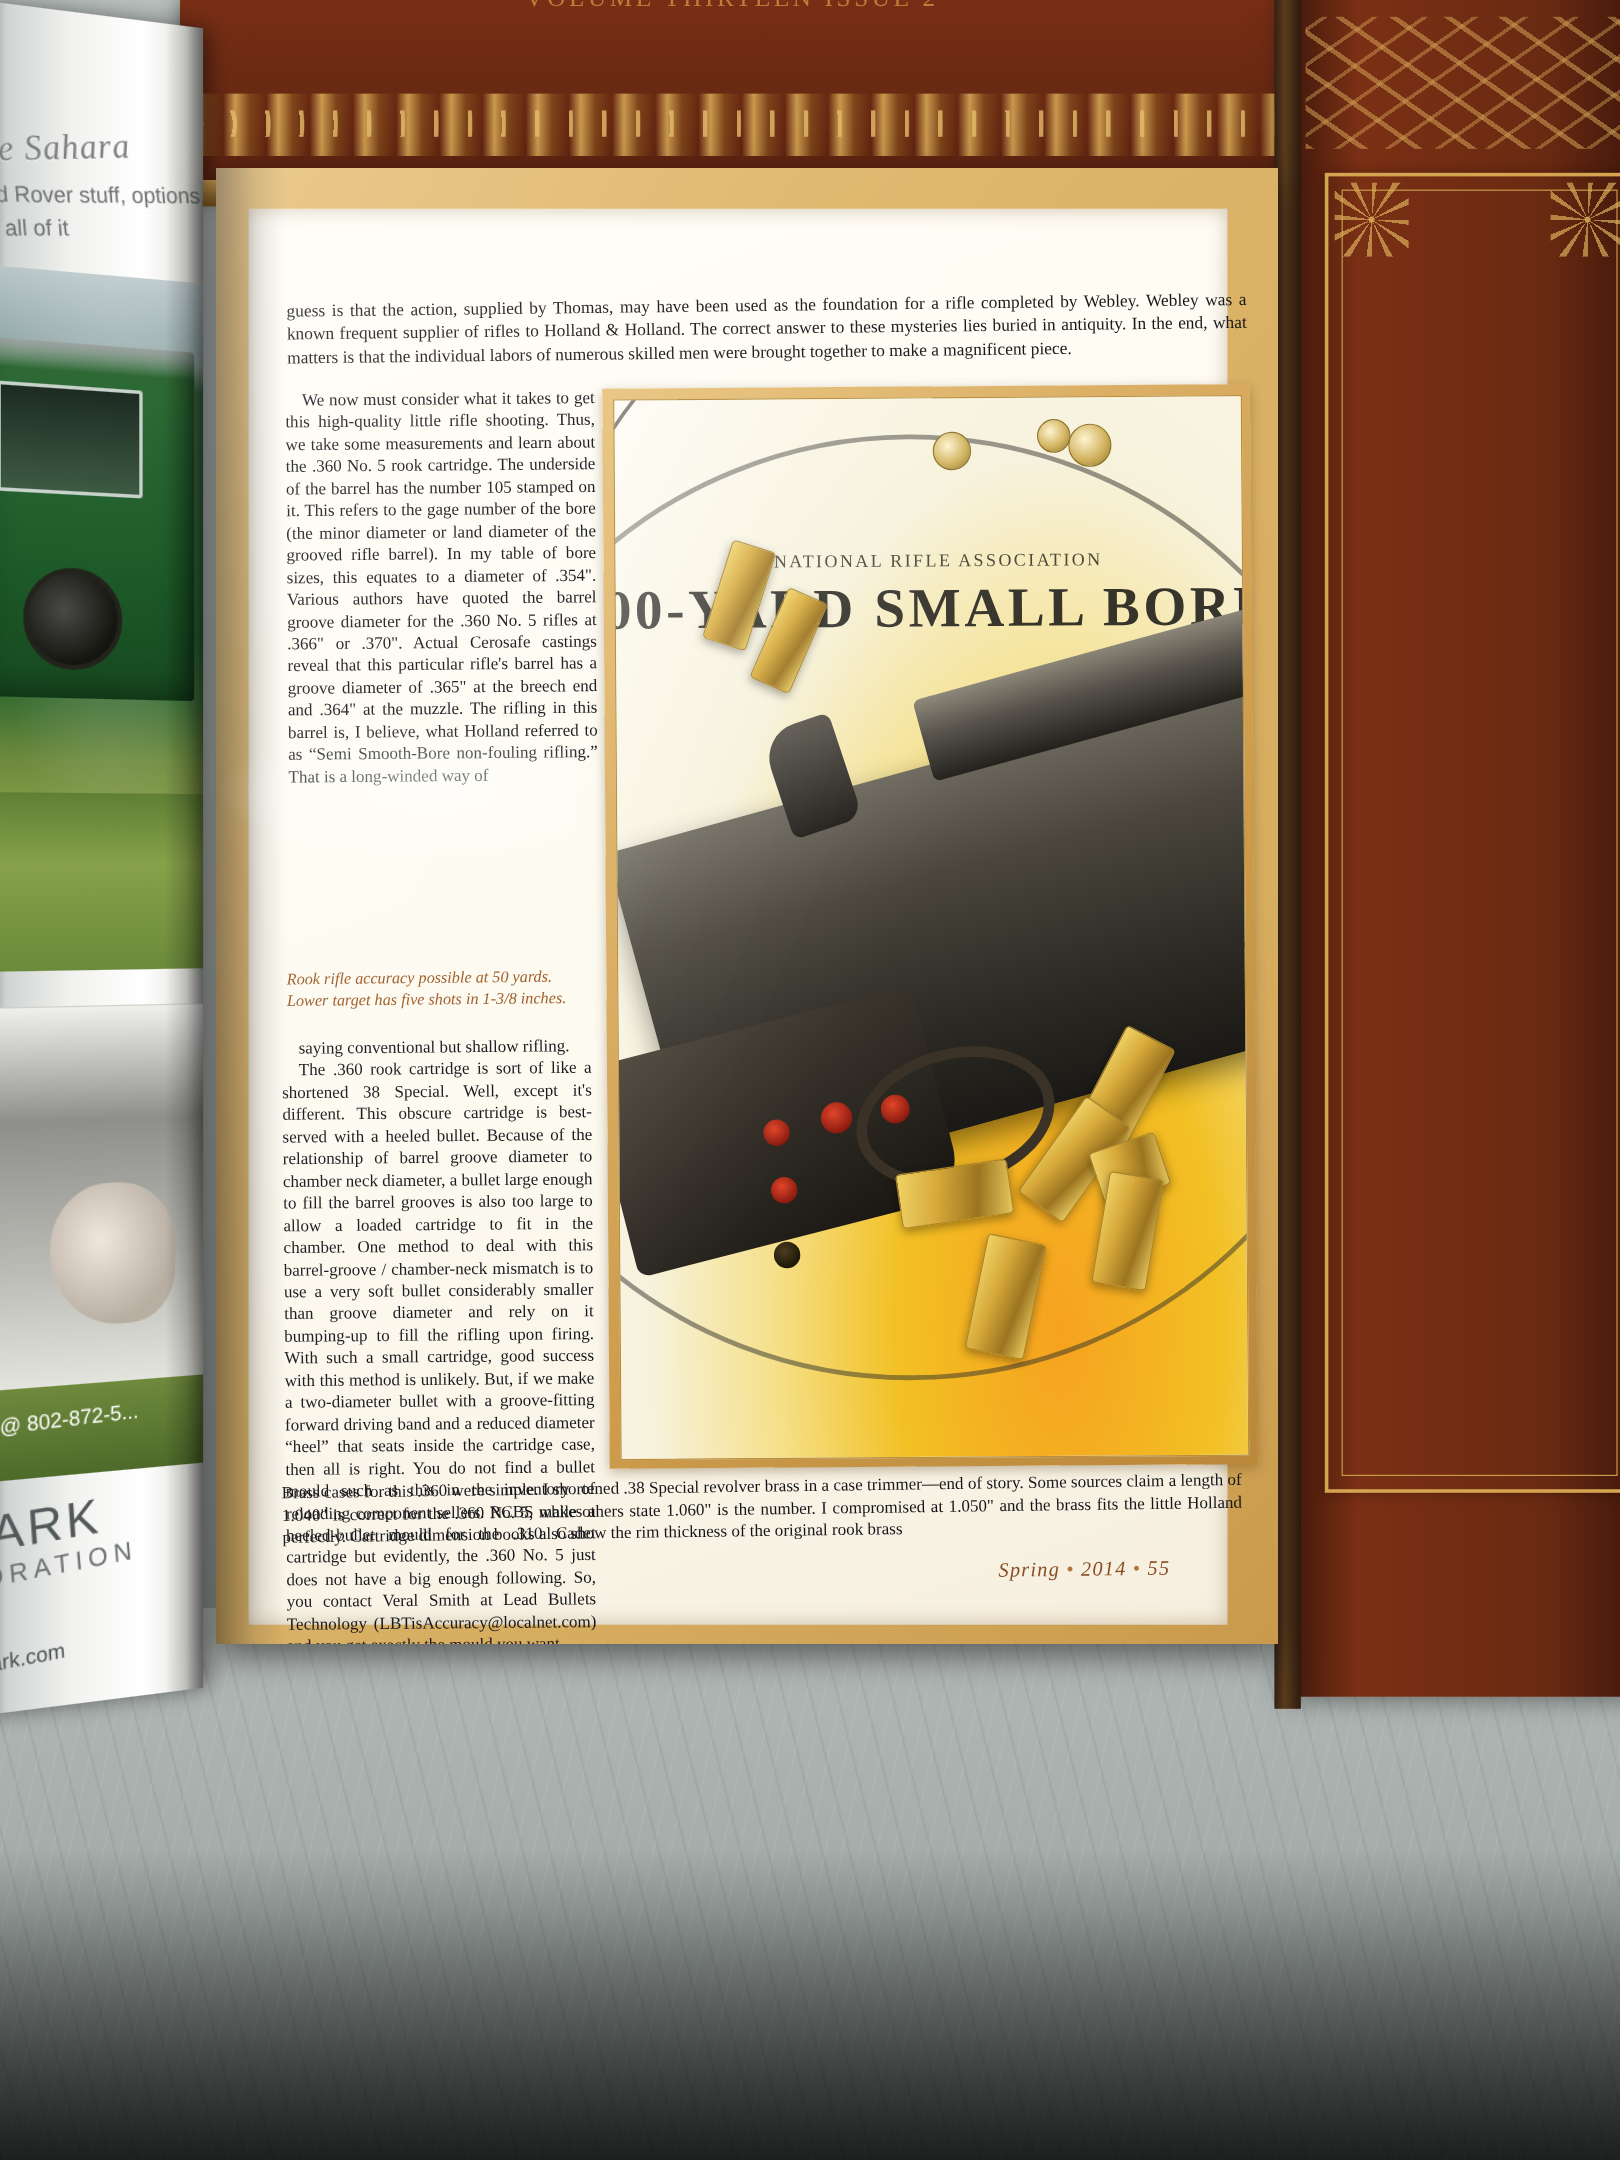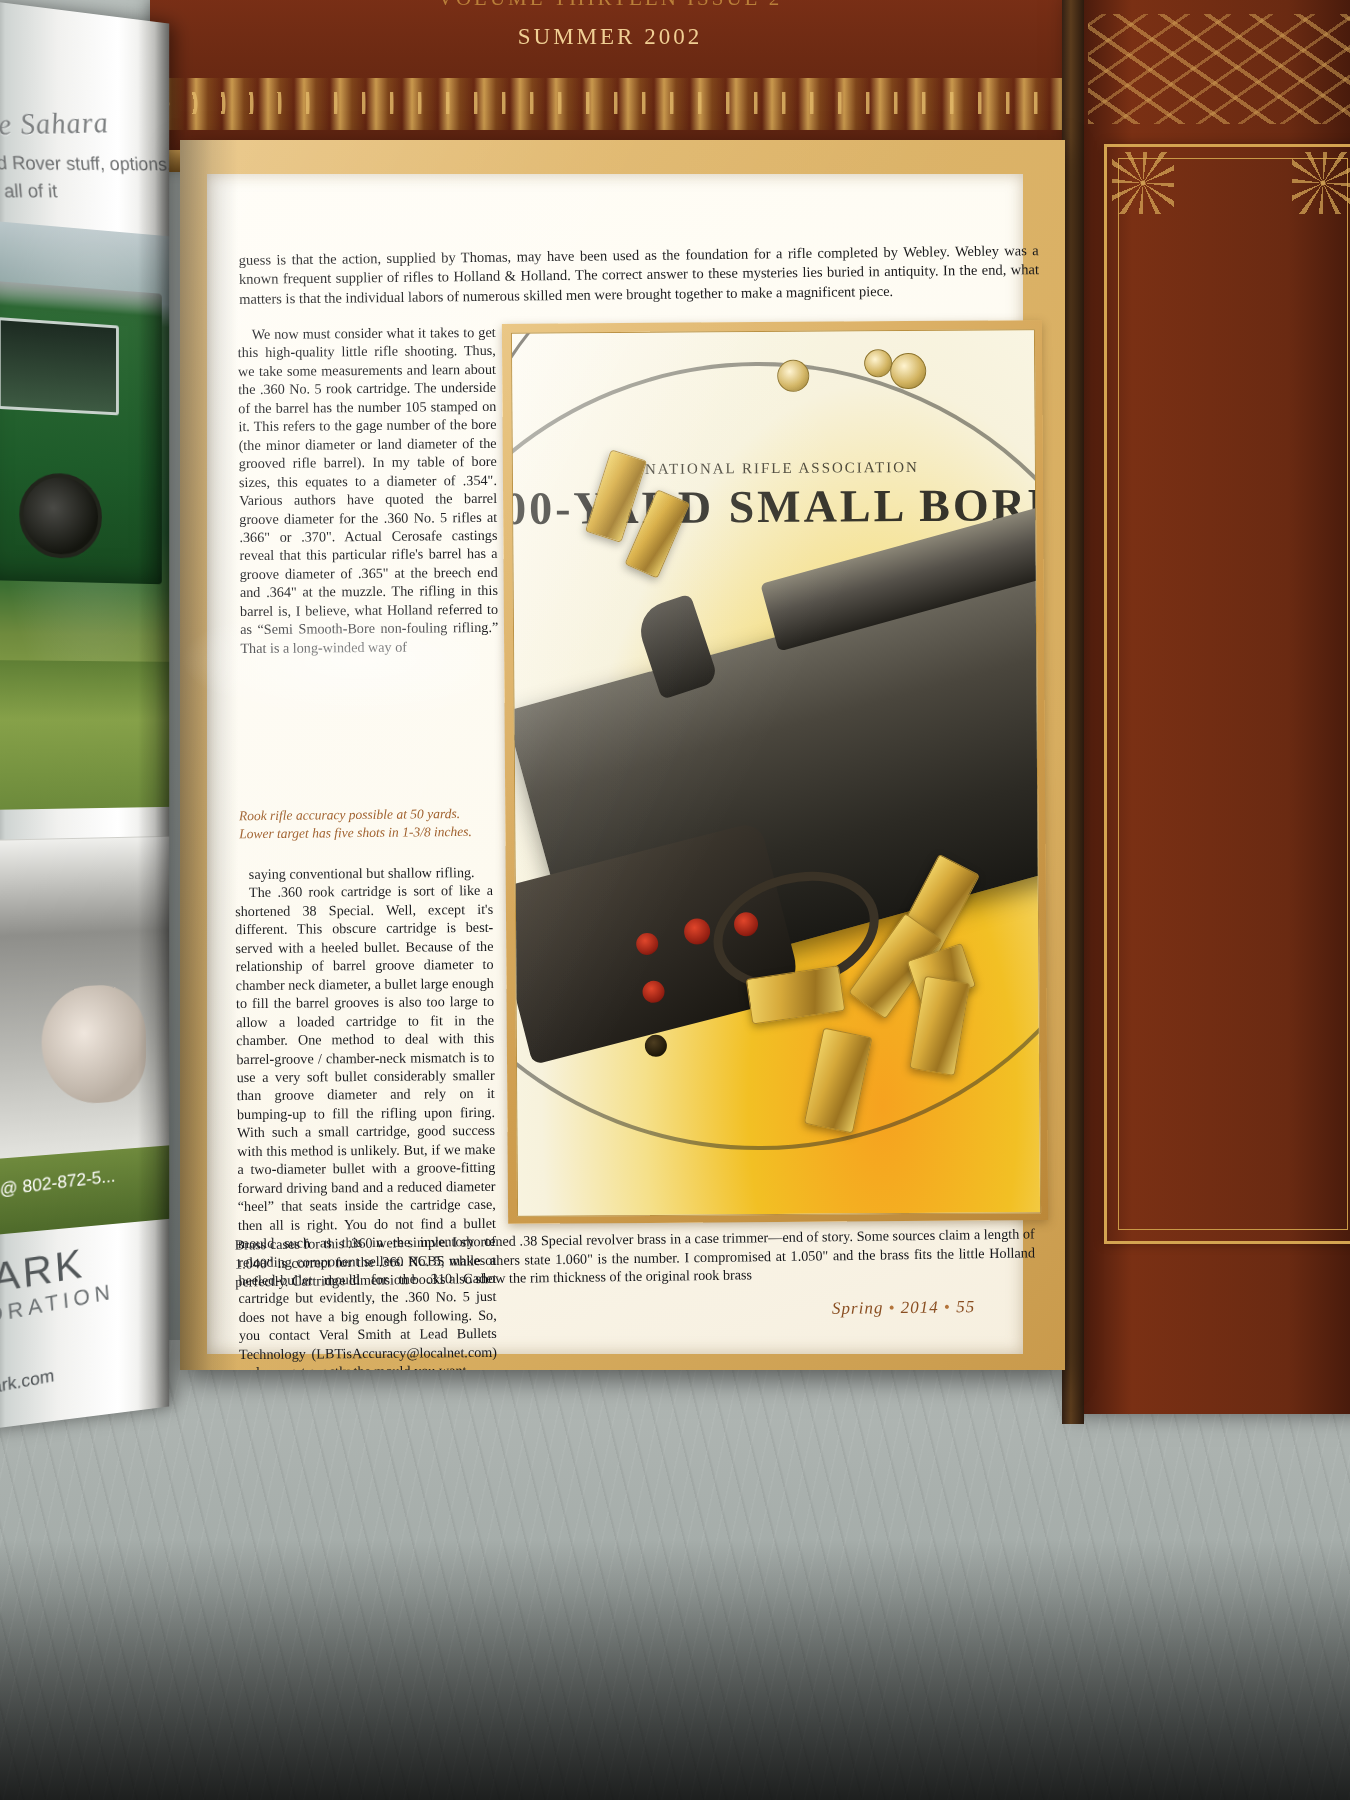--- a/index.html
+++ b/index.html
@@ -473,21 +473,20 @@
 </head>
 <body>
 
 <div id="page">
 
   <div class="desk"></div>
   <div class="desk-scratches"></div>
 
   <div class="book-top">
     <div class="volume-line">VOLUME THIRTEEN  ISSUE 2</div>
-    <div class="season-line">SUMMER 2002</div>
     <div class="gilt-band"></div>
   </div>
   <div class="book-top-bottom-edge"></div>
 
   <div class="book-right">
     <div class="top-gilt"></div>
     <div class="frame-outer"></div>
     <div class="frame-inner"></div>
     <div class="corner-orn" style="left:34px; top:158px;"></div>
     <div class="corner-orn" style="right:24px; top:158px;"></div>

